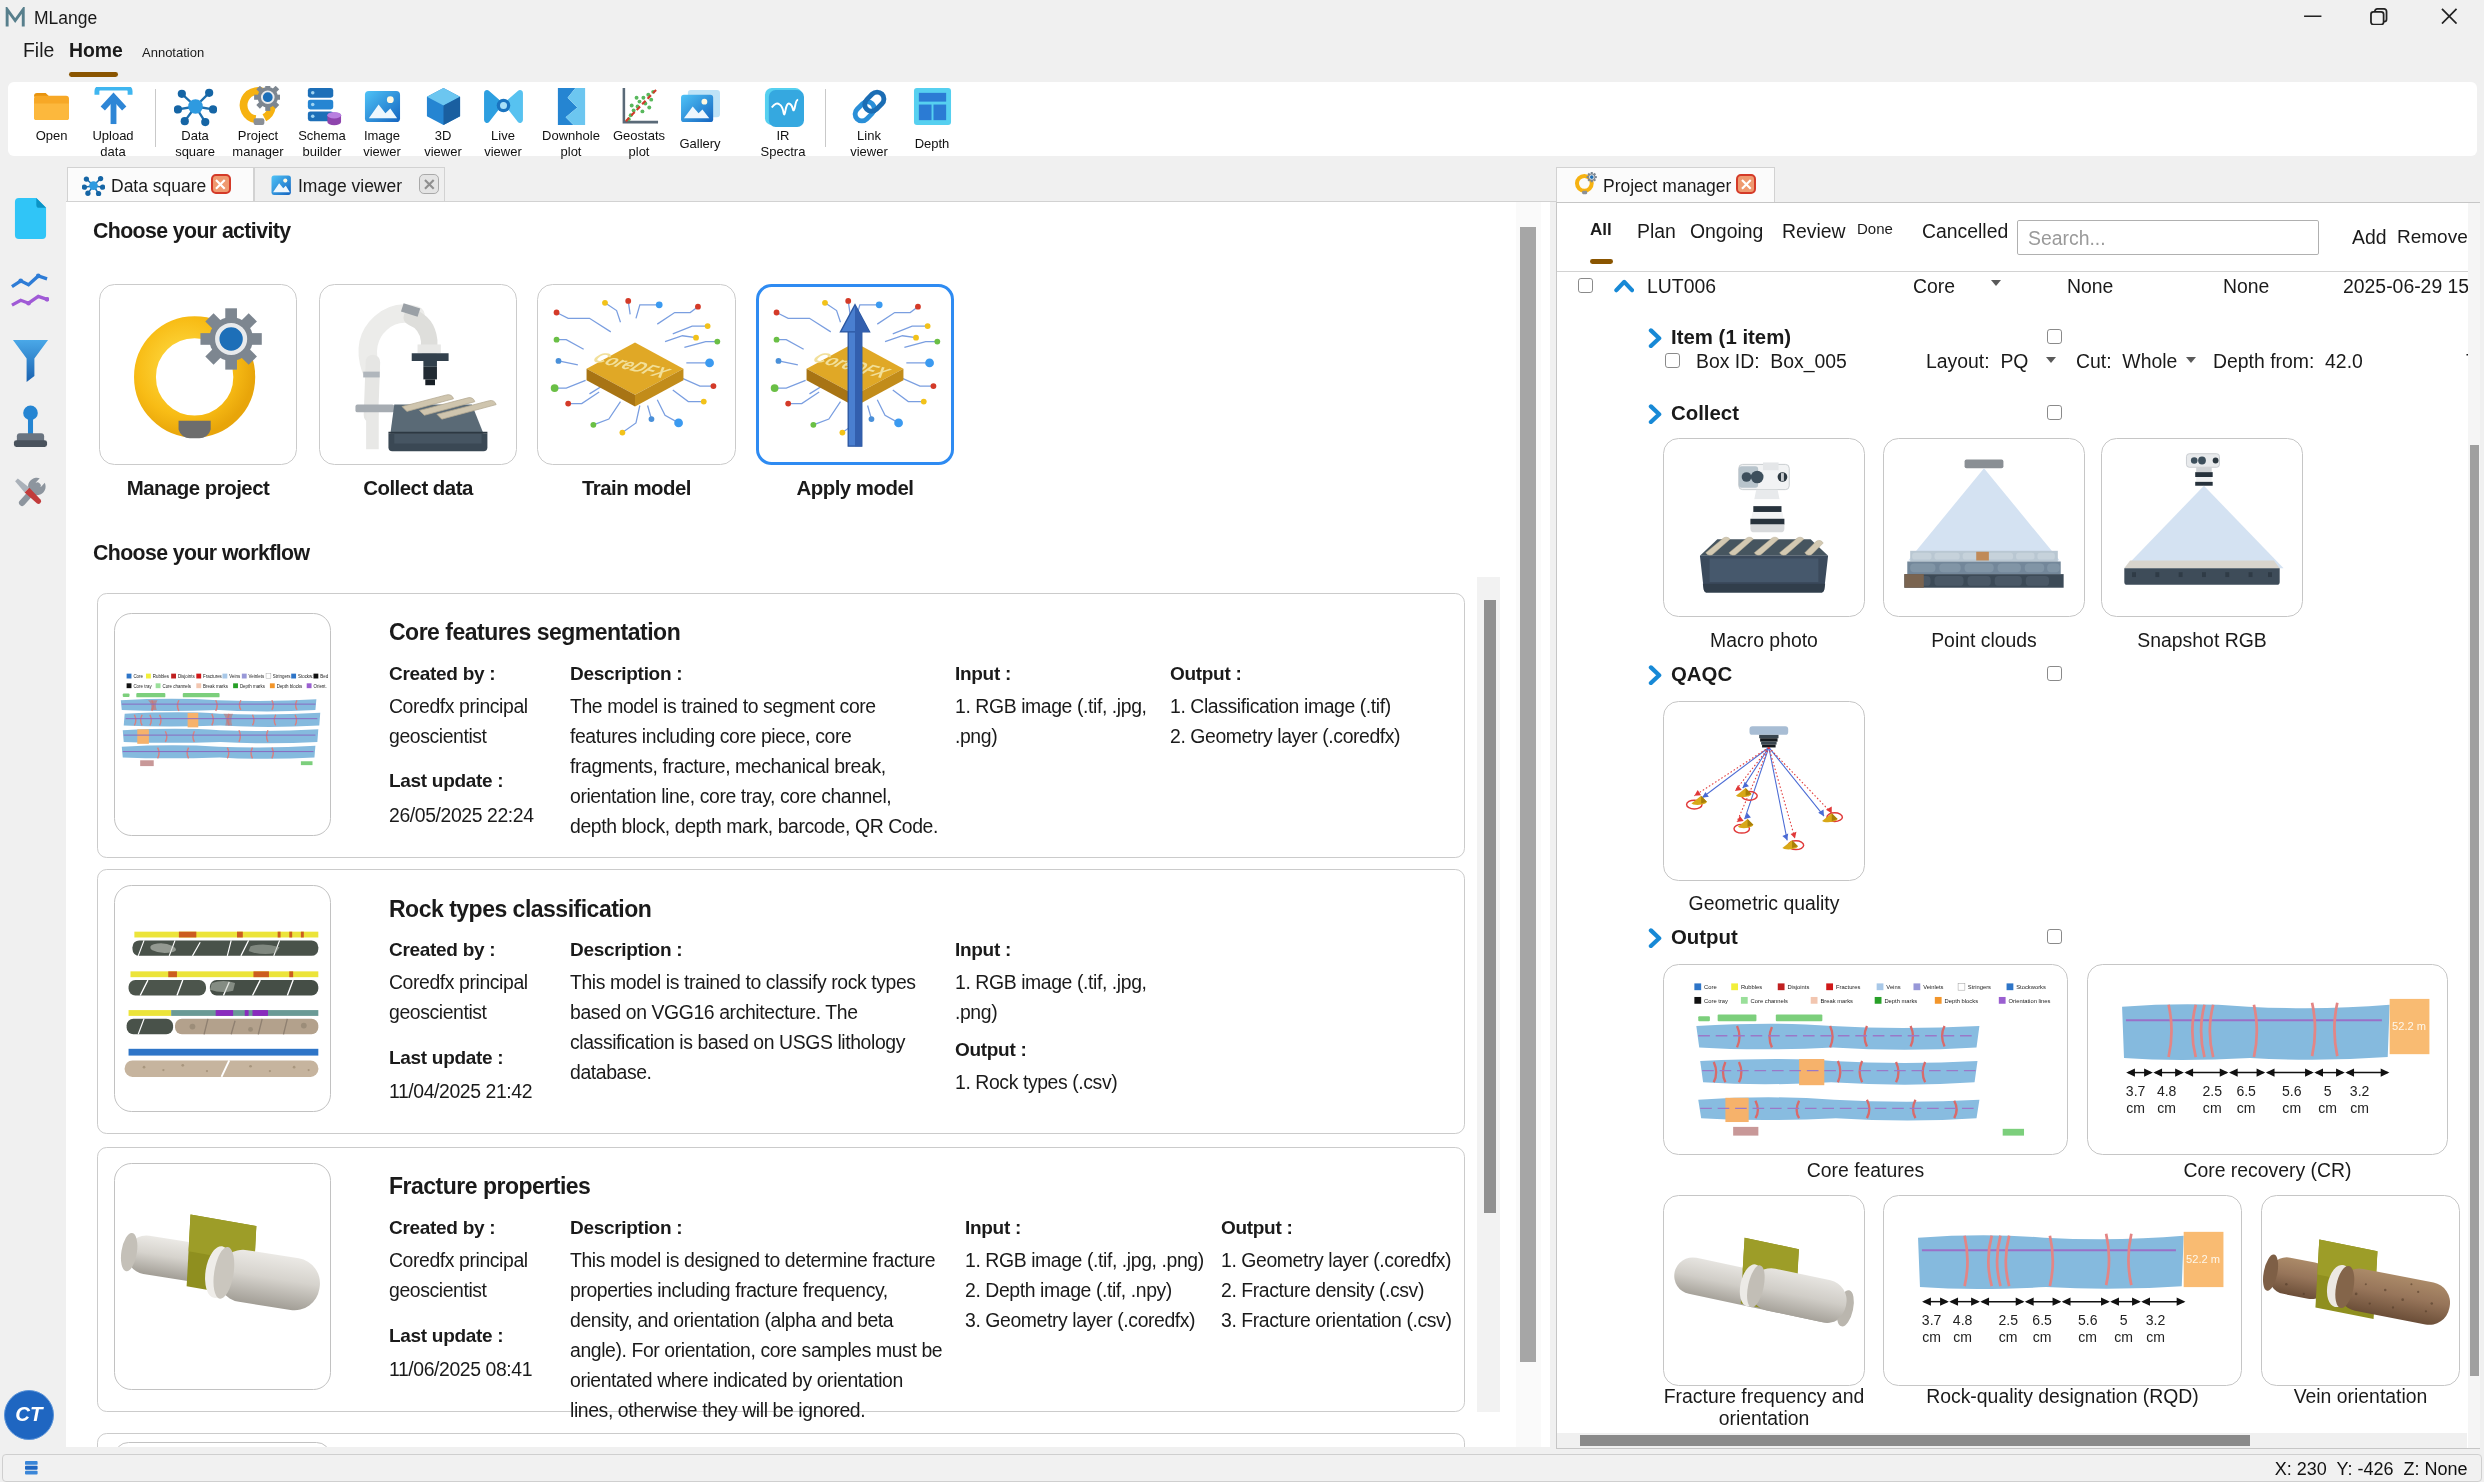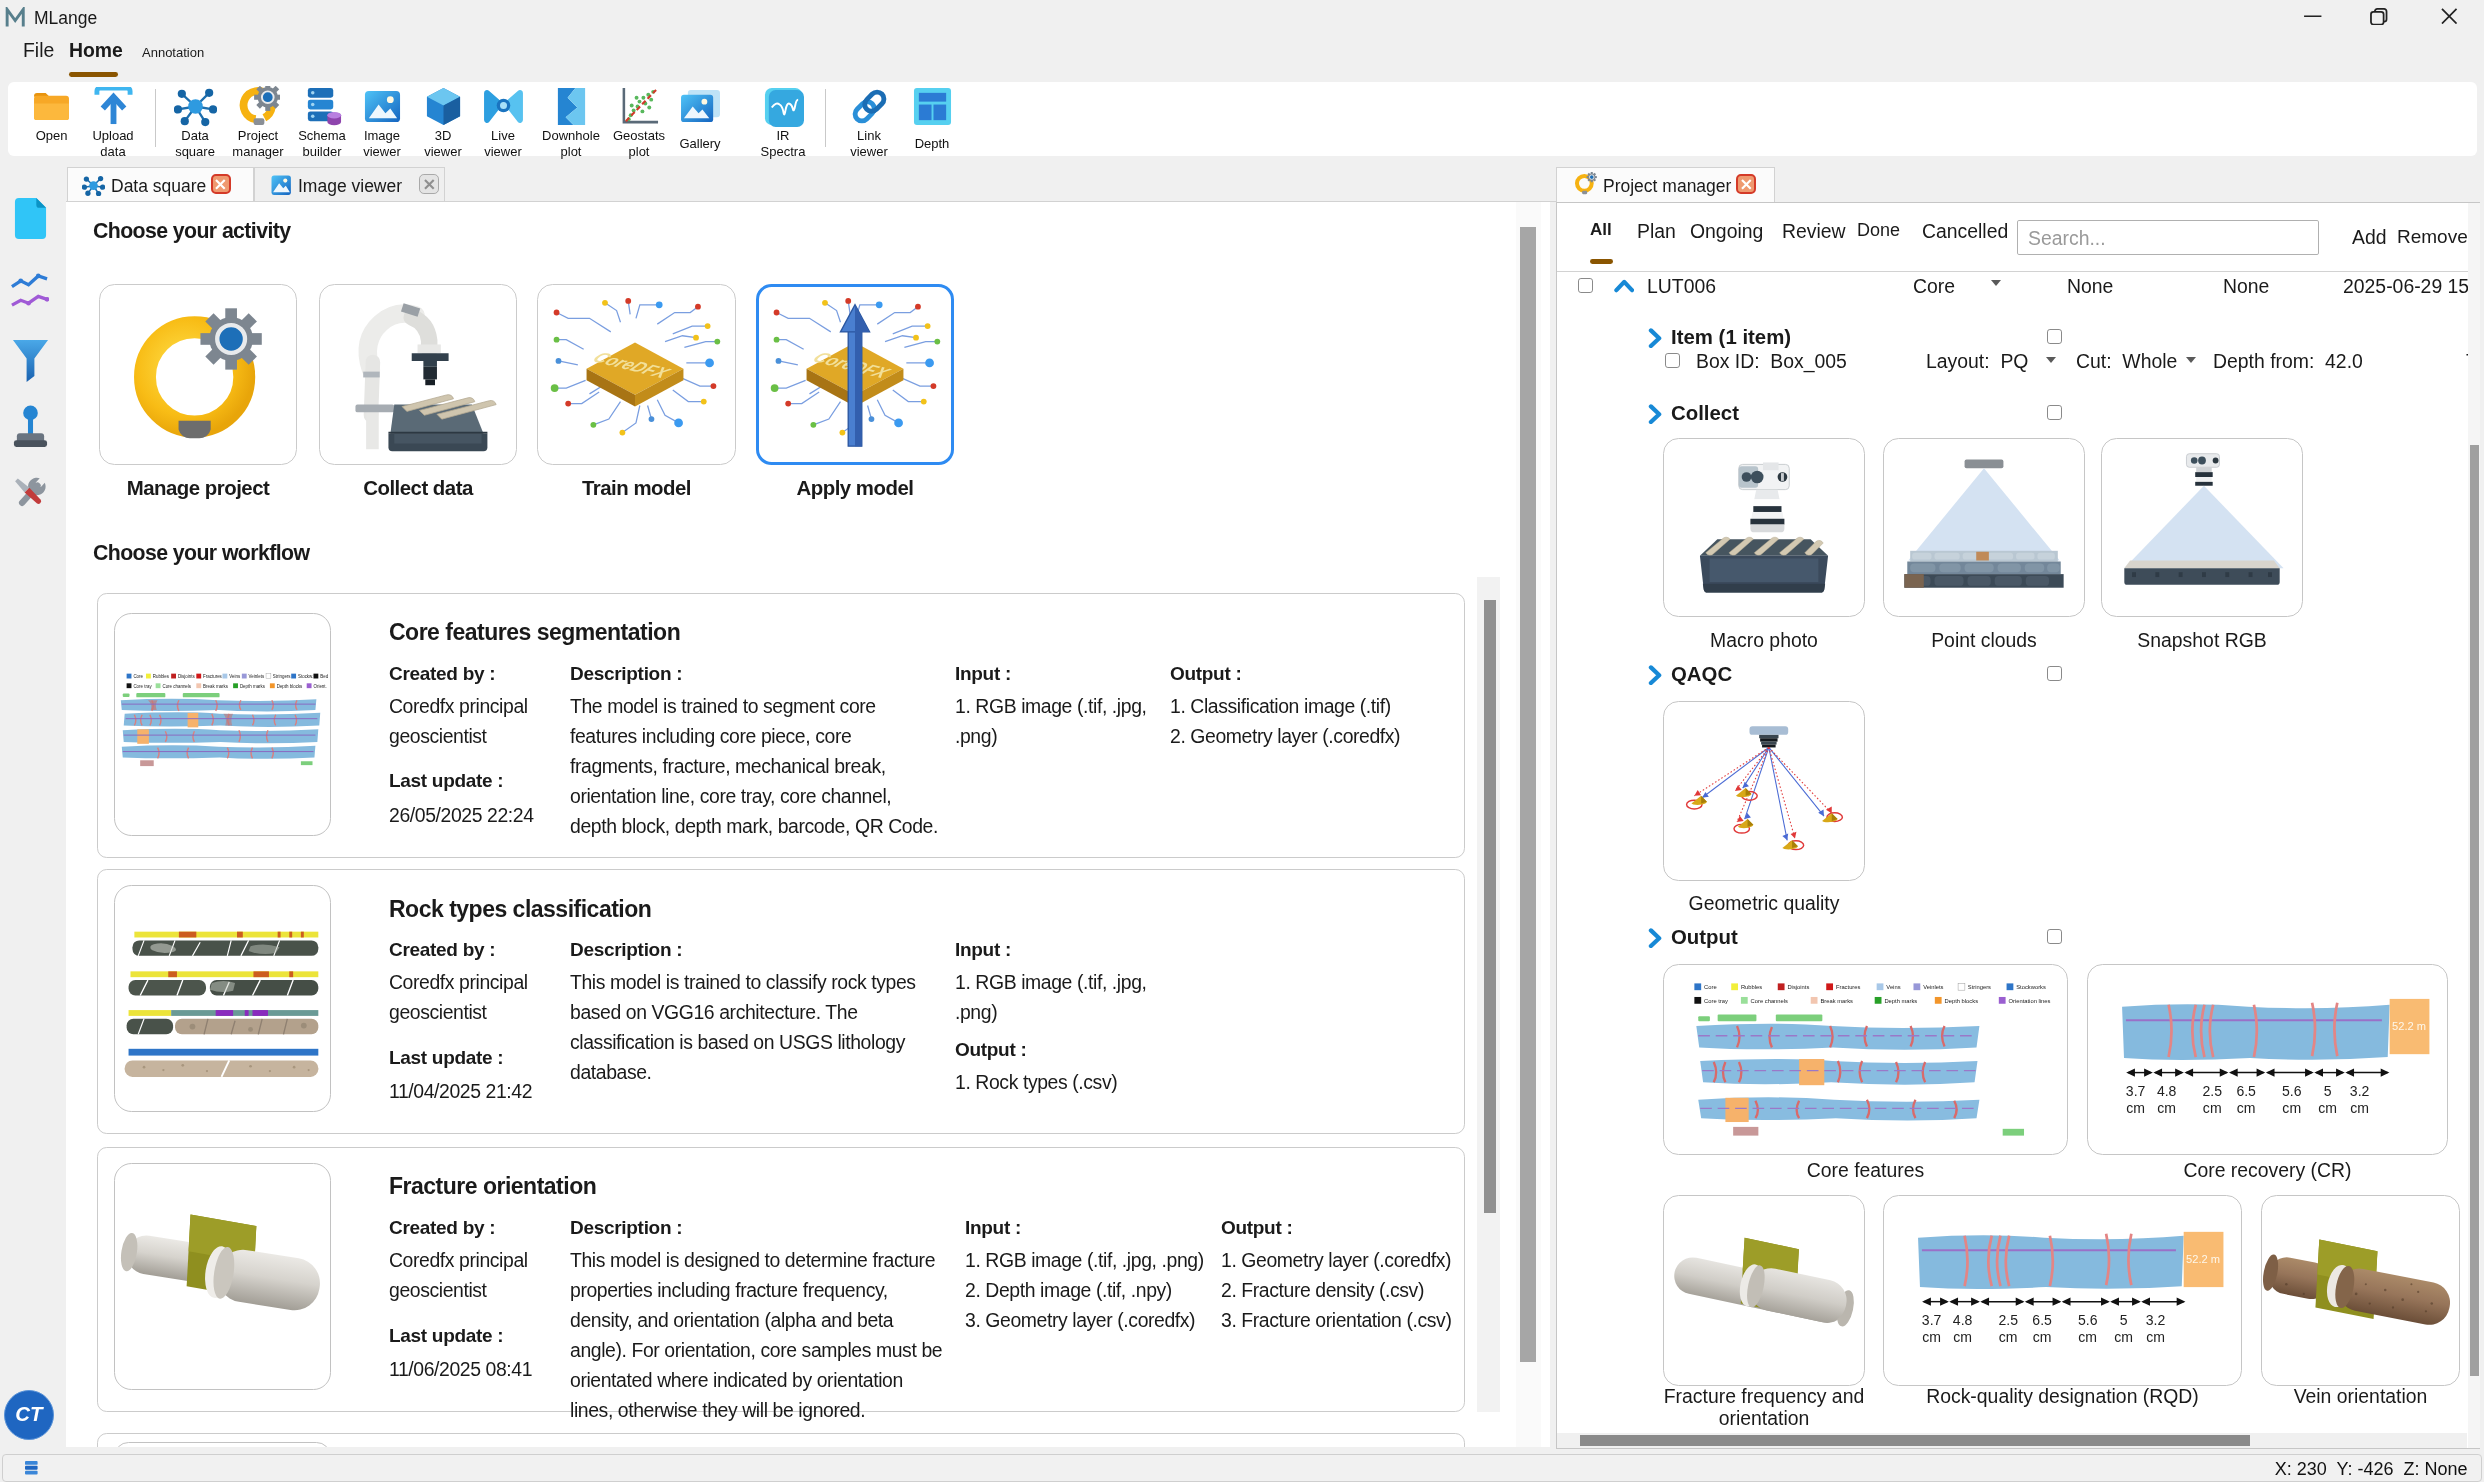--- a/index.html
+++ b/index.html
@@ -685,21 +685,21 @@
   </g>
   <path d="M78 52 L146 64 L142 138 L74 126 z" fill="#8f8f1f"></path>
   <path d="M78 52 L146 64 L144 102 L76 90 z" fill="#9d9d28"></path>
   <g transform="rotate(9 110 115)">
    <ellipse cx="106" cy="112" rx="13" ry="27" fill="#efede9"></ellipse>
    <rect x="106" y="85" width="106" height="54" rx="26" fill="url(#cyl1)"></rect>
    <ellipse cx="112" cy="112" rx="10" ry="27" fill="#cac6be"></ellipse>
   </g>
  </svg>
 </div>
-<div class="abs b" style="left:389px;top:1173px;font-size:23px;letter-spacing:-0.5px">Fracture orientation</div>
+<div class="abs b" style="left:389px;top:1173px;font-size:23px;letter-spacing:-0.5px">Fracture properties</div>
 <div class="abs b" style="left:389px;top:1217px;font-size:19px;letter-spacing:-0.3px">Created by :</div>
 <div class="abs txt" style="left:389px;top:1245px">Coredfx principal<br>geoscientist</div>
 <div class="abs b" style="left:389px;top:1325px;font-size:19px;letter-spacing:-0.3px">Last update :</div>
 <div class="abs txt" style="left:389px;top:1354px">11/06/2025 08:41</div>
 <div class="abs b" style="left:570px;top:1217px;font-size:19px;letter-spacing:-0.3px">Description :</div>
 <div class="abs txt" style="left:570px;top:1245px">This model is designed to determine fracture<br>properties including fracture frequency,<br>density, and orientation (alpha and beta<br>angle). For orientation, core samples must be<br>orientated where indicated by orientation<br>lines, otherwise they will be ignored.</div>
 <div class="abs b" style="left:965px;top:1217px;font-size:19px;letter-spacing:-0.3px">Input :</div>
 <div class="abs txt" style="left:965px;top:1245px">1. RGB image (.tif, .jpg, .png)<br>2. Depth image (.tif, .npy)<br>3. Geometry layer (.coredfx)</div>
 <div class="abs b" style="left:1221px;top:1217px;font-size:19px;letter-spacing:-0.3px">Output :</div>
 <div class="abs txt" style="left:1221px;top:1245px">1. Geometry layer (.coredfx)<br>2. Fracture density (.csv)<br>3. Fracture orientation (.csv)</div>
@@ -734,21 +734,21 @@
 <div class="abs" style="left:1736px;top:174px;width:20.4px;height:20.4px;border:2.4px solid #d43a28;border-radius:4.9px;background:#ef9a70"></div>
 <svg class="abs" style="left:1741px;top:179px" width="10.7" height="10.7" viewBox="0 0 11 11">
       <path d="M1 1 L10 10 M10 1 L1 10" stroke="#fff" stroke-width="2.2"></path>
     </svg>
 
 <div class="abs b" style="left:1590px;top:220px;font-size:17px">All</div>
 <div class="abs" style="left:1590px;top:259px;width:23px;height:4.9px;background:#8a5500;border-radius:2.4px"></div>
 <div class="abs" style="left:1637px;top:220px;font-size:19.4px">Plan</div>
 <div class="abs" style="left:1690px;top:220px;font-size:19.4px">Ongoing</div>
 <div class="abs" style="left:1782px;top:220px;font-size:19.4px">Review</div>
-<div class="abs" style="left:1857px;top:220px;font-size:18px">Done</div>
+<div class="abs" style="left:1857px;top:220px;font-size:15px">Done</div>
 <div class="abs" style="left:1922px;top:220px;font-size:19.4px">Cancelled</div>
 <div class="abs" style="left:2017px;top:220px;width:302px;height:35px;border:1px solid #b0b0b0;border-radius:1.9px;background:#fff"></div>
 <div class="abs" style="left:2028px;top:227px;font-size:19.4px;color:#9a9a9a">Search...</div>
 <div class="abs" style="left:2352px;top:226px;font-size:19.4px">Add</div>
 <div class="abs" style="left:2397px;top:226px;font-size:19px">Remove</div>
 <div class="abs" style="left:1557px;top:271px;width:922px;height:1px;background:#d2d2d2"></div>
 
 <div class="cb" style="left:1578px;top:278px"></div>
 <svg class="abs" style="left:1614px;top:278px" width="20.4" height="14.6" viewBox="0 0 21 15">
       <path d="M2.5 12.5 L10.5 4 L18.5 12.5" fill="none" stroke="#1789d6" stroke-width="4.4" stroke-linecap="round" stroke-linejoin="round"></path>

